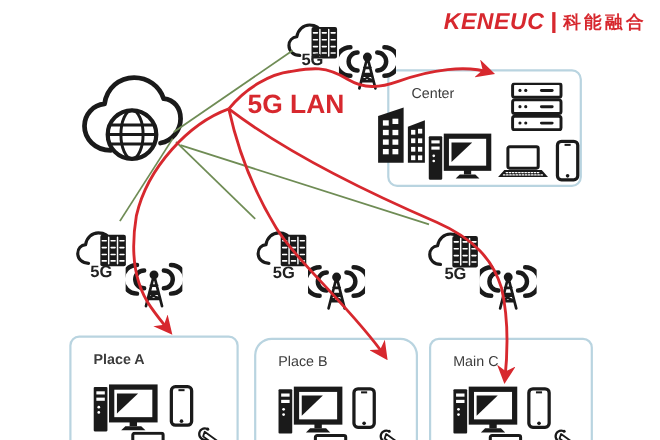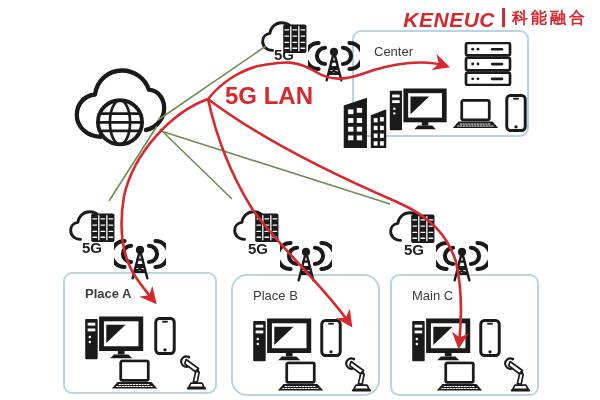--- a/index.html
+++ b/index.html
@@ -1,32 +1,32 @@
 <!DOCTYPE html>
 <html style="--red: #d7282e; --green: #6f8c55; --border: #b9d4e0; --ink: #1a1a1a; --text: #3c3c3c;"><head>
 <meta charset="utf-8">
 <style>
   html,body{margin:0;padding:0;background:#fff;}
   body{font-family:"Liberation Sans","DejaVu Sans",sans-serif;color:var(--text,#3c3c3c);}
   #canvas{position:relative;width:600px;height:400px;background:#fff;overflow:hidden;}
 
   
-  .logo{position:absolute;top:8px;right:12px;display:flex;gap:7px;color:var(--red,#d7282e);z-index:7;}
+  .logo{position:absolute;top:8px;right:12px;display:flex;align-items:center;gap:7px;color:var(--red,#d7282e);z-index:7;}
   .logo-en{font-size:21px;font-weight:800;font-style:italic;letter-spacing:.5px;}
   .logo-divider{width:3px;height:19px;background:var(--red,#d7282e);}
   .logo-cn{font-size:16px;font-weight:700;letter-spacing:3px;}
 
   
   .carrier-label{position:absolute;left:73px;top:39px;font-size:13.5px;color:var(--text,#3c3c3c);}
   .lan-label{position:absolute;left:225px;top:82px;font-size:24px;font-weight:800;color:var(--red,#d7282e);z-index:6;}
   .node-label{position:absolute;font-size:15px;font-weight:700;color:#222;}
   .box-label{position:absolute;left:20px;top:12px;font-size:13px;color:var(--text,#3c3c3c);}
 
   
-  .zone-box{position:absolute;background:#fff;border:2px solid var(--border,#b9d4e0);border-radius:9px;z-index:1;}
+  .zone-box{position:absolute;background:#fff;border:2px solid var(--border,#b9d4e0);border-radius:9px;z-index:1;margin-top:33px;}
   #center-box{left:352px;top:30px;width:173px;height:103px;}
   #place-a-box{left:63px;top:272px;width:150px;height:118px;font-weight:bold;}
   #place-b-box{left:231px;top:274px;width:145px;height:118px;border-radius:16px;}
   #place-c-box{left:390px;top:274px;width:145px;height:118px;}
 
   
   .icon{position:absolute;display:block;line-height:0;}
   .icon svg{display:block;width:100%;height:100%;}
 
   

